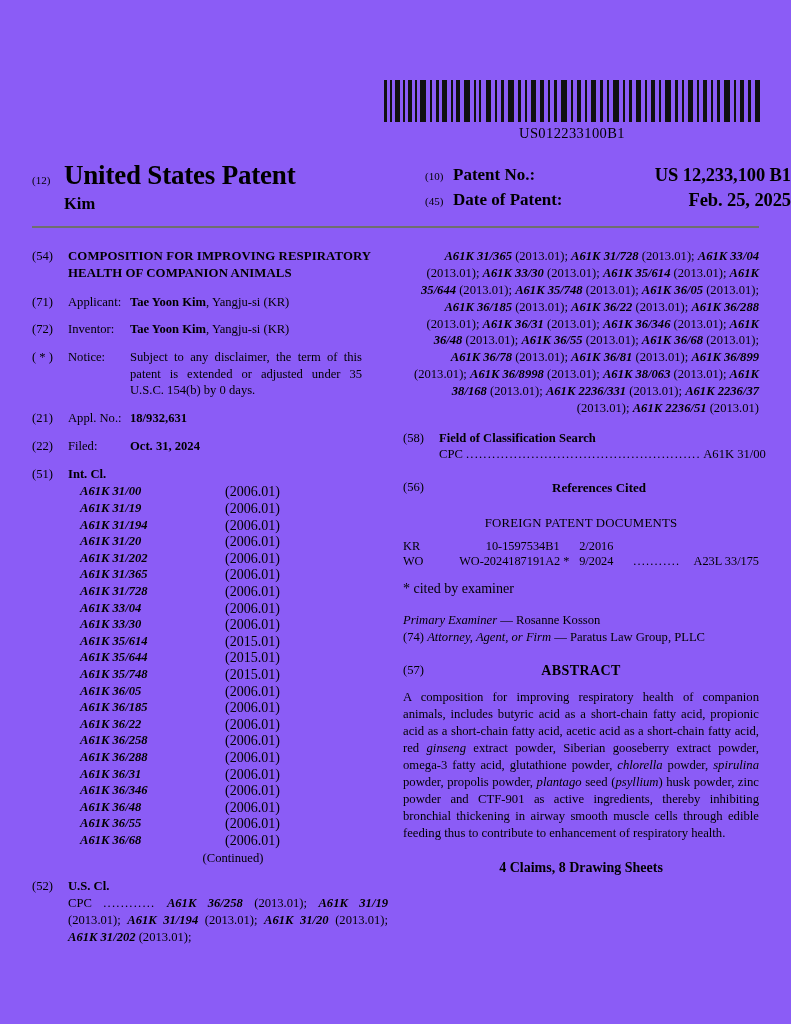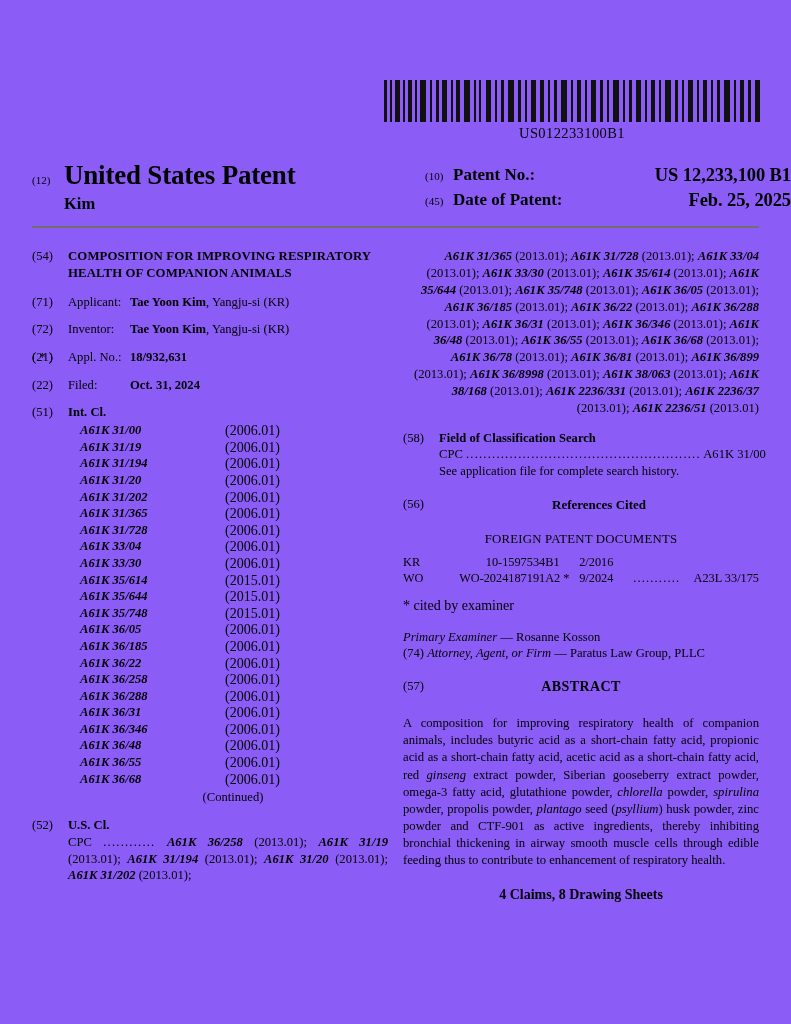--- a/index.html
+++ b/index.html
@@ -277,21 +277,21 @@
   .abstract-head .tag {
     position: absolute; left: 0; top: 0;
   }
   .abstract-head .ttl {
     text-align: center;
     font-weight: bold;
     font-size: 14px;
     letter-spacing: 0.4px;
   }
   .abstract-body {
-    margin-top: 17px;
+    margin-top: 7px;
     text-align: justify;
     text-justify: inter-word;
     font-size: 12.7px;
     line-height: 1.345;
     font-family: Liberation Serif, serif;
   }
   .claims-line {
     text-align: center;
     font-weight: bold;
     font-size: 14px;
@@ -401,20 +401,23 @@
 
     <div class="field">
       <span class="tag">(72)</span>
       <div class="body">
         <span class="lbl-inline">Inventor:</span><span class="val-inline"><span class="b">Tae Yoon Kim</span><span>, Yangju-si (KR)</span></span>
       </div>
     </div>
 
     <div class="field">
       <span class="tag">( * )</span>
+      <div class="body">
+        <span class="lbl-inline">Notice:</span><span class="notice-text">Subject to any disclaimer, the term of this patent is extended or adjusted under 35 U.S.C. 154(b) by 0 days.</span>
+      </div>
     </div>
 
     <div class="field">
       <span class="tag">(21)</span>
       <div class="body">
         <span class="lbl-inline">Appl. No.:</span><span class="val-inline b">18/932,631</span>
       </div>
     </div>
 
     <div class="field">
@@ -542,21 +545,20 @@
 
     <div class="field" style="margin-top:13px;">
       <span class="tag">(58)</span>
       <div class="body">
         <div class="fcs-head">Field of Classification Search</div>
         <div class="fcs-line">
           <span>CPC</span>
           <span class="dots-fill">......................................................</span>
           <span>A61K 31/00</span>
         </div>
-        <div class="fcs-note">See application file for complete search history.</div>
       </div>
     </div>
 
     <div class="field" style="margin-top:16px;">
       <span class="tag">(56)</span>
       <div class="body">
         <div class="refcited">References Cited</div>
       </div>
     </div>
 

